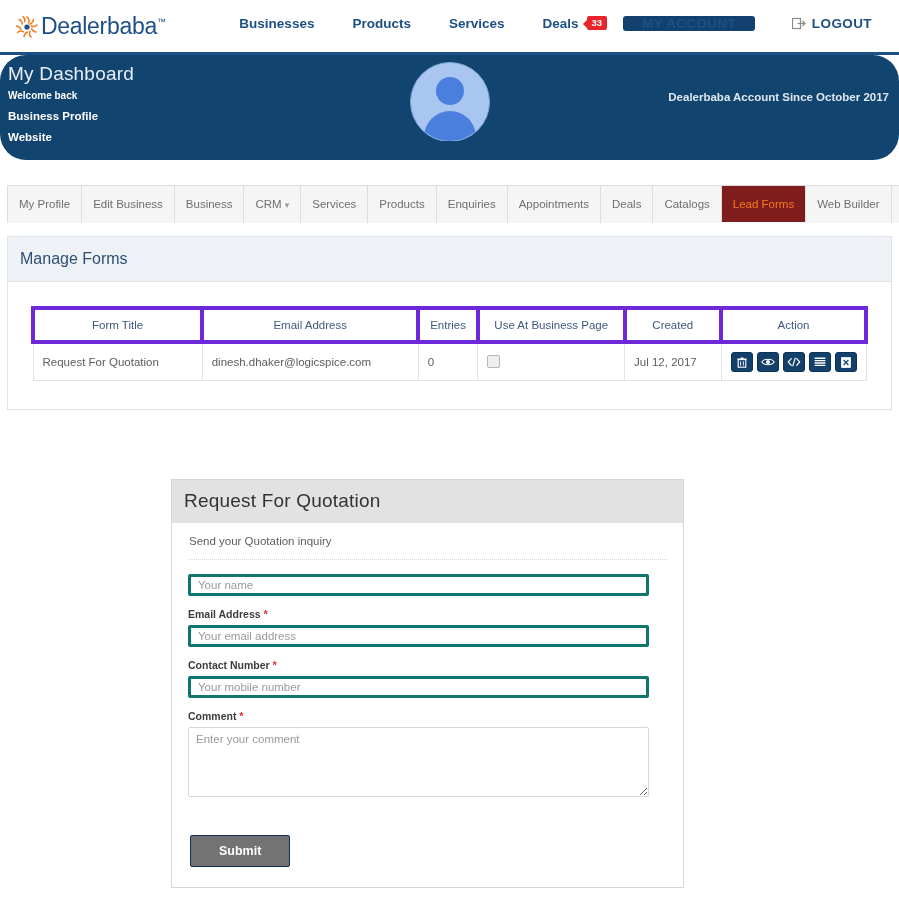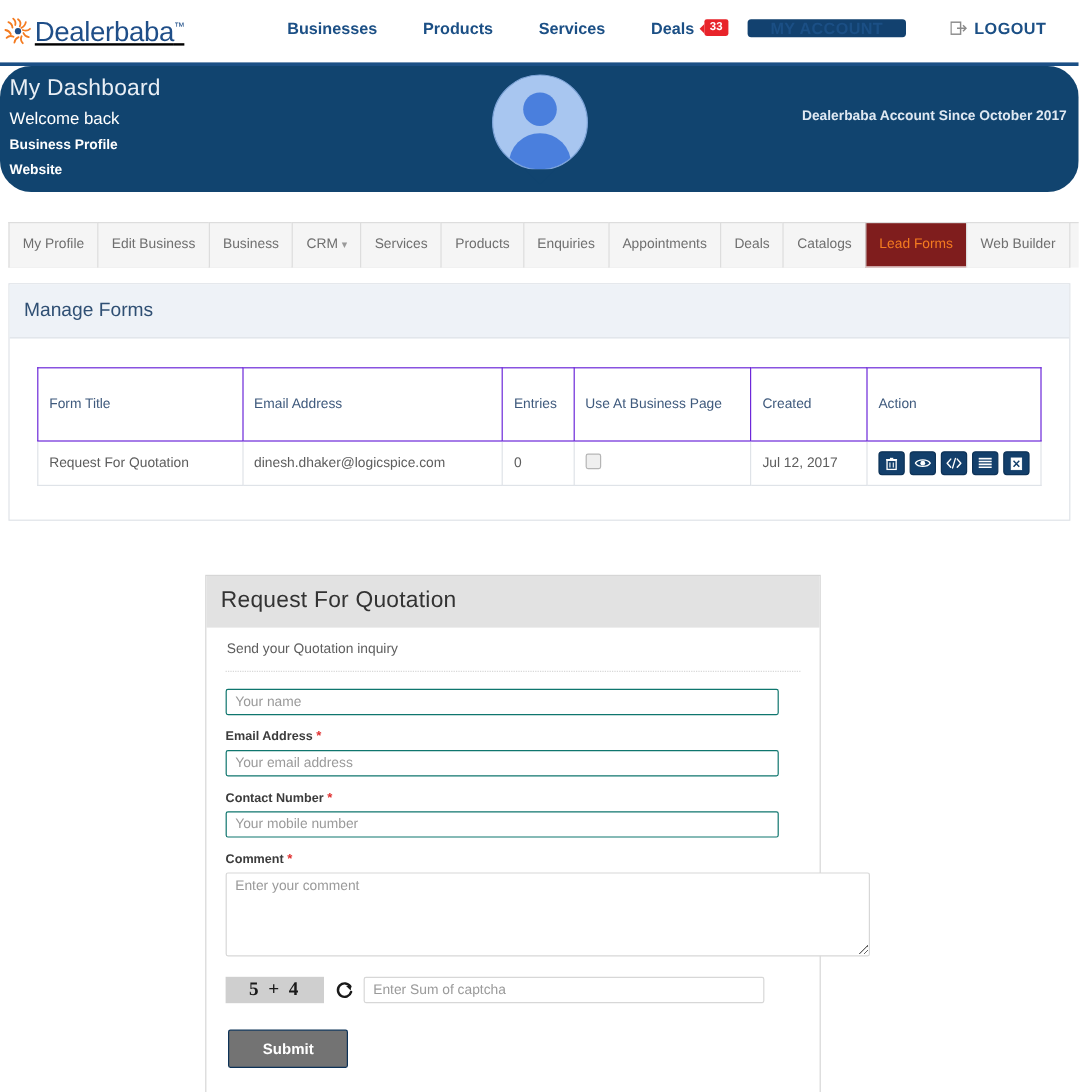--- a/index.html
+++ b/index.html
@@ -13,21 +13,21 @@
   .page { position: relative; width: 899px; height: 910px; overflow: hidden; background:#fff; }
 
   
   .topbar {
     height: 55px; width: 100%;
     background: #ffffff;
     border-bottom: 3px solid #1b4f85;
     display: flex; align-items: center;
     position: relative;
   }
-  .logo-wrap { display: flex; align-items: flex-start; padding-left: 2px; text-decoration: underline; }
+  .logo-wrap { display: flex; align-items: flex-end; padding-left: 14px; }
   .logo-mark { width: 26px; height: 26px; display:block; }
   .logo-text {
     font-size: 23px; color: #1f4e88; letter-spacing: -0.3px;
     font-family: "Liberation Sans", sans-serif; margin-left: 1px;
     position: relative; font-weight: 400;
   }
   .logo-tm { font-size: 9px; vertical-align: super; color:#1f4e88; }
 
   .topnav {
     position: absolute; right: 8px; top: 0; height: 46px;
@@ -61,21 +61,21 @@
   }
   .logout svg { display:block; }
 
   
   .banner {
     position: relative; width: 100%; height: 105px;
     background: #11446f; color: #ffffff; overflow: visible; border-radius: 26px;
   }
   .banner-left { position: absolute; left: 8px; top: 8px; }
   .banner-title { font-size: 19px; font-weight: 400; color:#e8eef5; letter-spacing:.2px; }
-  .banner-sub { font-size: 14px; font-weight: 400; margin-top: 5px; color:#ffffff; }
+  .banner-sub { font-size: 10px; font-weight: 700; margin-top: 5px; color:#ffffff; }
   .banner-link { display:block; font-size: 11.5px; font-weight: 700; color:#ffffff; text-decoration:none; margin-top: 9px; }
 
   .banner-right {
     position: absolute; right: 10px; top: 34px; text-align: right;
     font-size: 11.5px; font-weight: 700; line-height: 17px; color:#dfe8f2;
   }
   .banner-right .plan { color:#ffffff; }
 
   .avatar-holder {
     position: absolute; left: 50%; transform: translateX(-50%); top: 7px;
@@ -125,22 +125,22 @@
     height: 45px; display:flex; align-items:center; justify-content: space-between;
     padding: 0 12px 0 12px;
   }
   .panel-title { font-size: 16px; color: #2f4f73; font-weight: 400; }
   .panel-note { font-size: 10.5px; color: #4c6180; }
   .panel-note a { color: #1b4f85; font-weight: 700; text-decoration: none; }
   .panel-body { padding: 24px 23px 28px 23px; }
 
   table.grid { border-collapse: collapse; width: 100%; border: 1px solid #dfe3e8; }
   table.grid th {
-    text-align: left; font-size: 11.5px; font-weight: 400; color: #3f5a7d;
-    padding: 24px 9px; border: 1px solid #6d28d9; background:#ffffff;
+    text-align: center; font-size: 11.5px; font-weight: 400; color: #3f5a7d;
+    padding: 9px 9px; border: 4px solid #6d28d9; background:#ffffff;
   }
   table.grid td {
     font-size: 11.5px; color: #5d5d5d; padding: 8px 9px;
     border: 1px solid #dfe3e8; background:#ffffff; vertical-align: middle;
   }
   .col-title { width: 180px; }
   .col-email { width: 220px; }
   .col-entries { width: 60px; }
   .col-use { width: 155px; }
   .col-created { width: 100px; }
@@ -167,27 +167,27 @@
   .formcard-head h2 {
     margin: 0; font-size: 19px; font-weight: 400; color: #333333; letter-spacing:.2px;
   }
   .formcard-body { padding: 12px 16px 20px 16px; }
   .form-desc { font-size: 11.5px; color:#5e5e5e; padding: 0 0 12px 1px; }
   .hr-dot { border: 0; border-top: 1px dotted #d8d8d8; margin: 0 0 14px 0; }
   .field { margin-bottom: 12px; }
   .flabel { font-size: 10.5px; font-weight: 700; color:#3c3c3c; margin-bottom: 5px; display:block; }
   .req { color: #e03030; font-size: 11px; }
   .finput {
-    width: 461px; height: 22px; border: 1px solid #0f766e; border-radius: 2px;
+    width: 461px; height: 22px; border: 3px solid #0f766e; border-radius: 2px;
     font-size: 11.5px; color: #9a9a9a; padding: 3px 7px; background:#fff;
     font-family: "Liberation Sans", sans-serif;
   }
   .finput::placeholder { color: #9a9a9a; }
   textarea.farea {
-    width: 537px; height: 70px; border: 1px solid #d7d7d7; border-radius: 2px;
+    width: 461px; height: 70px; border: 1px solid #d7d7d7; border-radius: 2px;
     font-size: 11.5px; color: #9a9a9a; padding: 5px 7px; resize: vertical;
     font-family: "Liberation Sans", sans-serif;
   }
   textarea.farea::placeholder { color: #9a9a9a; }
   .captcha-row { display:flex; align-items:center; margin-top: 8px; }
   .captcha-box {
     width: 82px; height: 22px; background: #cfcfcf; display:flex;
     align-items:center; justify-content:center;
     font-family: "Liberation Serif", serif; font-size: 16px; font-weight: 700; color:#1a1a1a;
     letter-spacing: 2px;
@@ -375,28 +375,18 @@
       <div class="field">
         <label class="flabel"><span>Contact Number</span> <span class="req">*</span></label>
         <input class="finput" type="text" placeholder="Your mobile number" style="">
       </div>
 
       <div class="field">
         <label class="flabel"><span>Comment</span> <span class="req">*</span></label>
         <textarea class="farea" placeholder="Enter your comment" style=""></textarea>
       </div>
 
-      <div class="captcha-row">
-        <div class="captcha-box">5 + 4</div>
-        <span class="refresh">
-          <svg width="16" height="16" viewBox="0 0 16 16">
-            <path d="M13 5.2 A5.6 5.6 0 1 0 13.6 9.6" fill="none" stroke="#1a1a1a" stroke-width="2" stroke-linecap="round"></path>
-            <path d="M9.4 4.6 L13.6 4.2 L13.3 8.4 Z" fill="#1a1a1a"></path>
-          </svg>
-        </span>
-        <input class="captcha-input" type="text" placeholder="Enter Sum of captcha" style="">
-      </div>
 
       <button class="submit">Submit</button>
     </div>
   </div>
 
 </div>
 
 </body></html>

